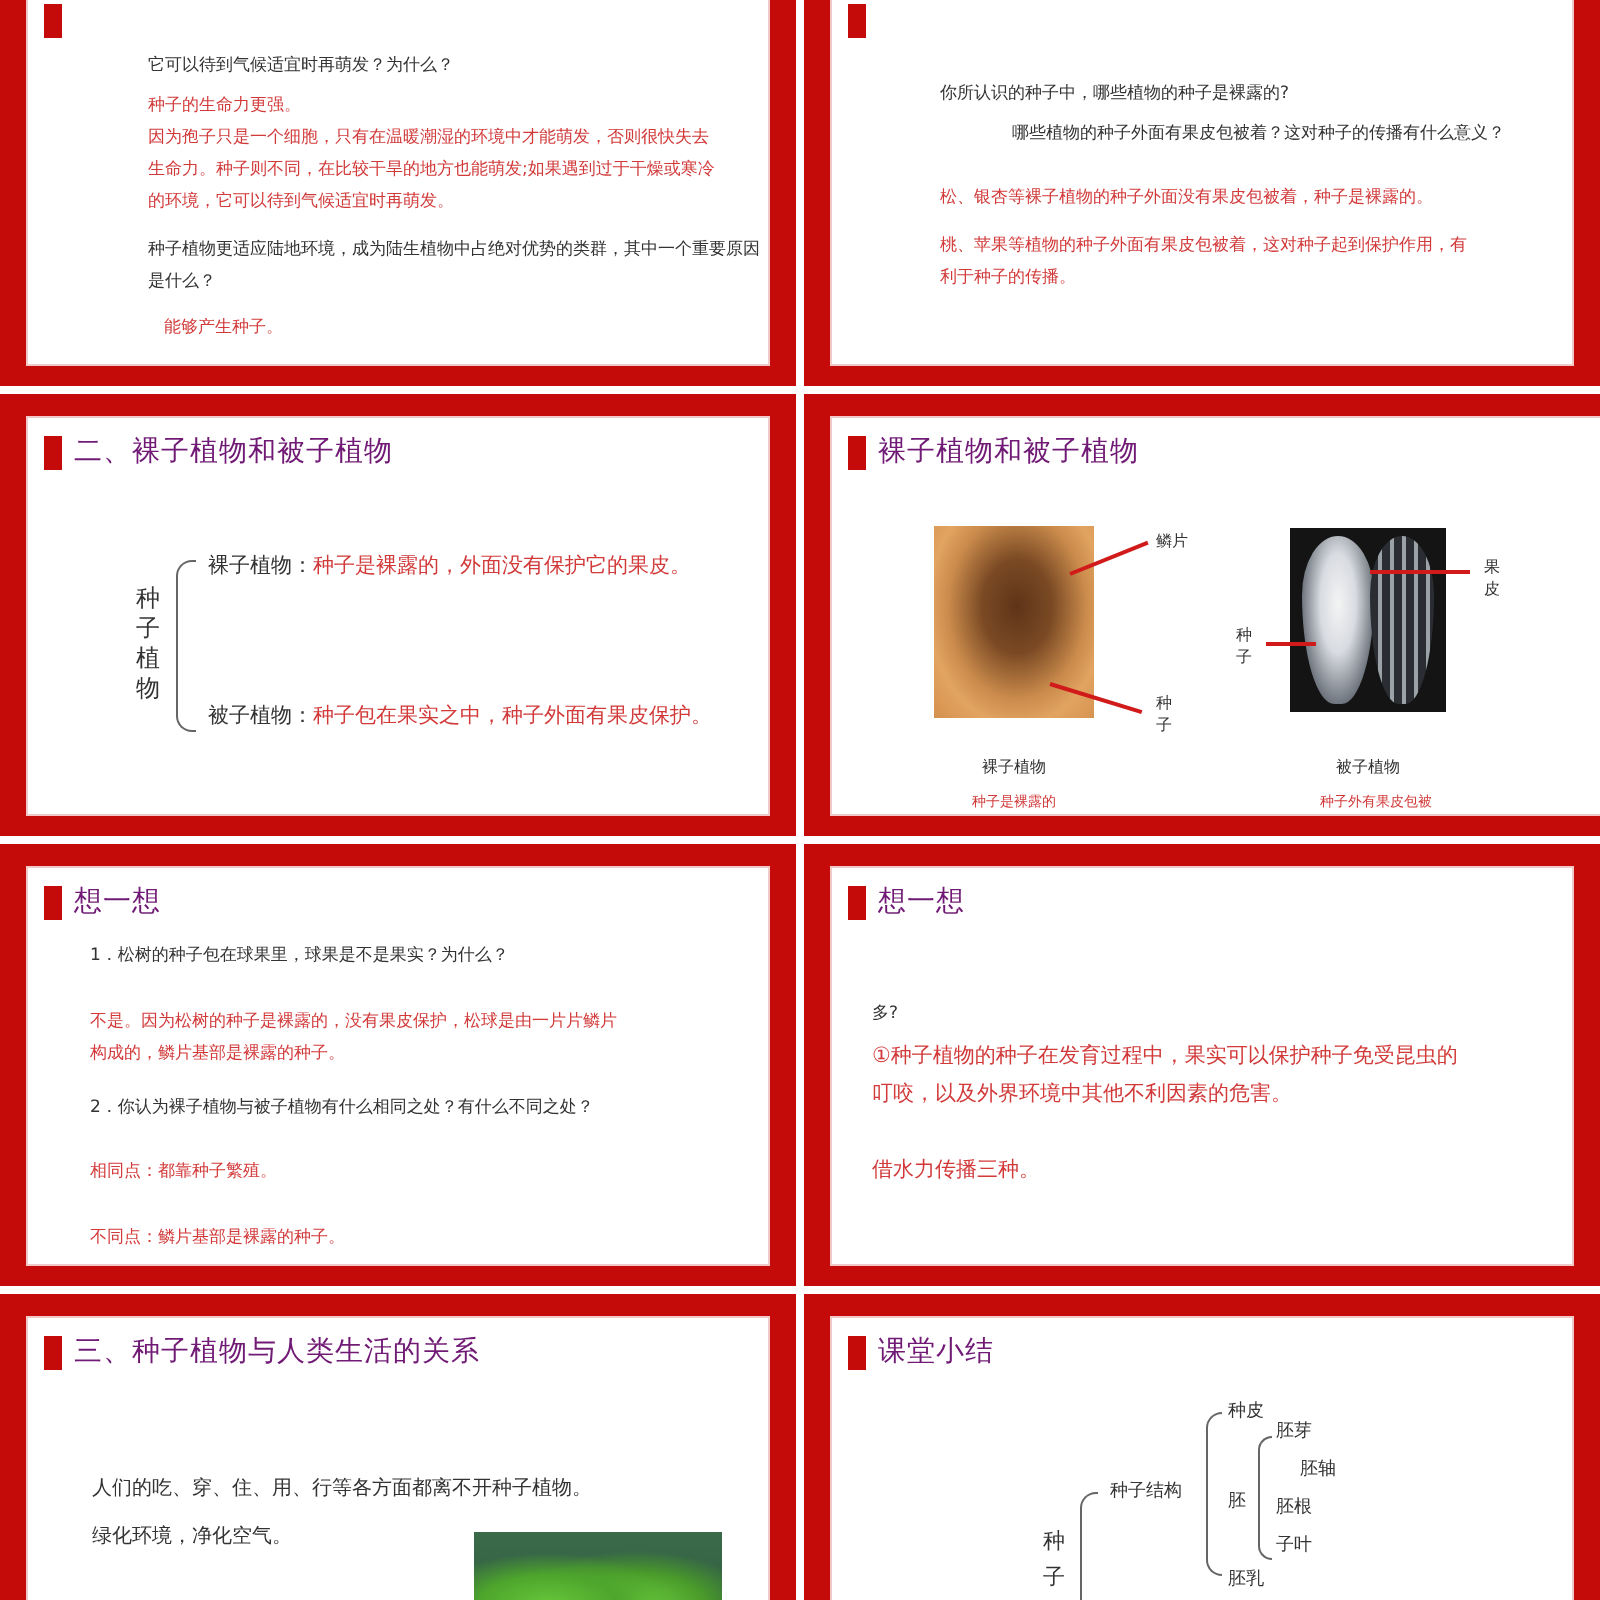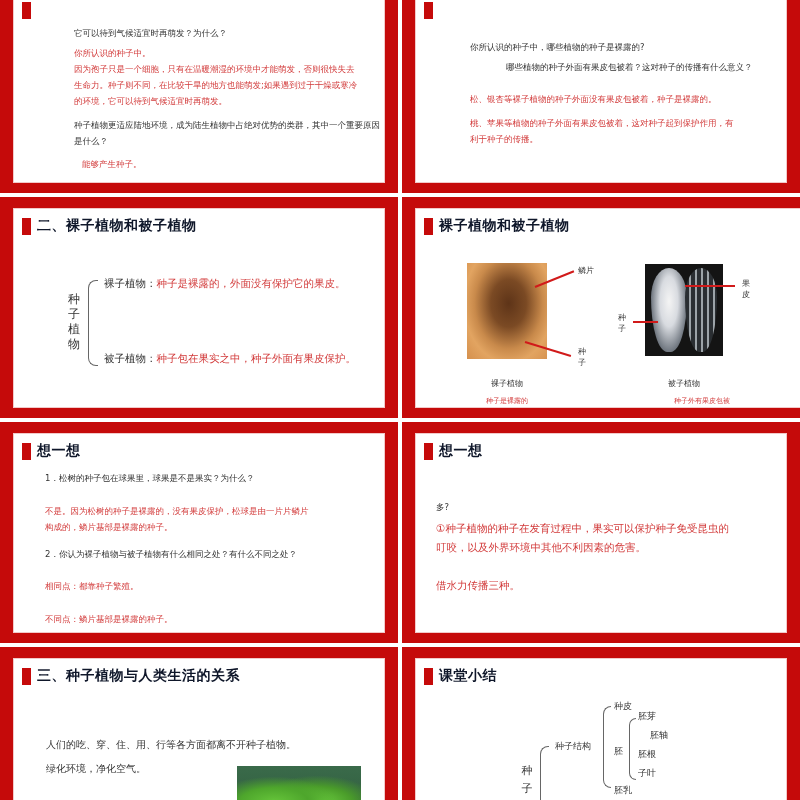--- a/index.html
+++ b/index.html
@@ -16,21 +16,21 @@
   .slide-inner {
     position: relative; width: 100%; height: 100%;
     background: #ffffff; overflow: hidden;
     box-shadow: inset 0 0 0 1px #f2c9c9;
   }
   .title-bar {
     position: absolute; left: 9px; top: 8px; height: 20px;
     display: flex; align-items: center;
   }
   .title-mark { width: 9px; height: 17px; background: #c50a0a; margin-right: 6px; }
-  .title-text { font-size: 14px; font-weight: bold; color: #0f172a; letter-spacing: 0.5px; }
+  .title-text { font-size: 14px; font-weight: normal; color: #701a75; letter-spacing: 0.5px; }
   .txt { position: absolute; font-size: 8.5px; line-height: 16px; color: #333; white-space: nowrap; }
   .red { color: #d23a3a; }
   .big { font-size: 10.5px; line-height: 19px; }
   .brace {
     position: absolute; border: 1.3px solid #666; border-right: none;
     border-radius: 8px 0 0 8px;
   }
   .vert { position: absolute; font-size: 12px; line-height: 15px; color: #333; width: 14px; text-align: center; }
   .pointer { position: absolute; height: 2px; background: #d11a1a; transform-origin: left center; }
   .lbl { position: absolute; font-size: 8px; line-height: 11px; color: #333; }
@@ -55,21 +55,21 @@
 </style>
 </head>
 <body>
 
 <div class="slide" style="left:0; top:-25px; width:398px; height:218px;">
   <div class="slide-inner">
     <div class="title-bar" style="top:14px;">
       <div class="title-mark"></div>
     </div>
     <div class="txt" style="left:61px; top:39px;">它可以待到气候适宜时再萌发？为什么？</div>
-    <div class="txt red" style="left:61px; top:59px;">你所认识的种子中。</div>
+    <div class="txt red" style="left:61px; top:59px;">种子的生命力更强。</div>
     <div class="txt red" style="left:61px; top:75px;">因为孢子只是一个细胞，只有在温暖潮湿的环境中才能萌发，否则很快失去</div>
     <div class="txt red" style="left:61px; top:91px;">生命力。种子则不同，在比较干旱的地方也能萌发;如果遇到过于干燥或寒冷</div>
     <div class="txt red" style="left:61px; top:107px;">的环境，它可以待到气候适宜时再萌发。</div>
     <div class="txt" style="left:61px; top:131px;">种子植物更适应陆地环境，成为陆生植物中占绝对优势的类群，其中一个重要原因</div>
     <div class="txt" style="left:61px; top:147px;">是什么？</div>
     <div class="txt red" style="left:69px; top:170px;">能够产生种子。</div>
   </div>
 </div>
 
 <div class="slide" style="left:402px; top:-25px; width:398px; height:218px;">
@@ -119,21 +119,21 @@
 
     <div class="seedimg" style="left:230px; top:56px;">
       <div class="seed-shell" style="left:6px; top:4px; width:36px; height:84px; background:radial-gradient(ellipse at 50% 40%, #f4f4f4 0%, #d8dbe0 35%, #707780 70%, #2a2a2a 100%);"></div>
       <div class="seed-shell" style="left:40px; top:4px; width:32px; height:84px; background:repeating-linear-gradient(90deg, #2a2e32 0 4px, #9ca3a8 4px 6px);"></div>
     </div>
     <div class="pointer" style="left:270px; top:77px; width:50px;"></div>
     <div class="vert" style="left:324px; top:70px; font-size:8px; line-height:11px;">果皮</div>
     <div class="pointer" style="left:218px; top:113px; width:25px;"></div>
     <div class="vert" style="left:200px; top:104px; font-size:8px; line-height:11px;">种子</div>
     <div class="cap" style="left:209px; top:170px;">被子植物</div>
-    <div class="cap red" style="left:195px; top:188px;text-align:right;">种子外有果皮包被</div>
+    <div class="cap red" style="left:213px; top:188px;">种子外有果皮包被</div>
   </div>
 </div>
 
 <div class="slide" style="left:0; top:422px; width:398px; height:221px;">
   <div class="slide-inner">
     <div class="title-bar">
       <div class="title-mark"></div>
       <div class="title-text">想一想</div>
     </div>
     <div class="txt" style="left:32px; top:37px;">1．松树的种子包在球果里，球果是不是果实？为什么？</div>

